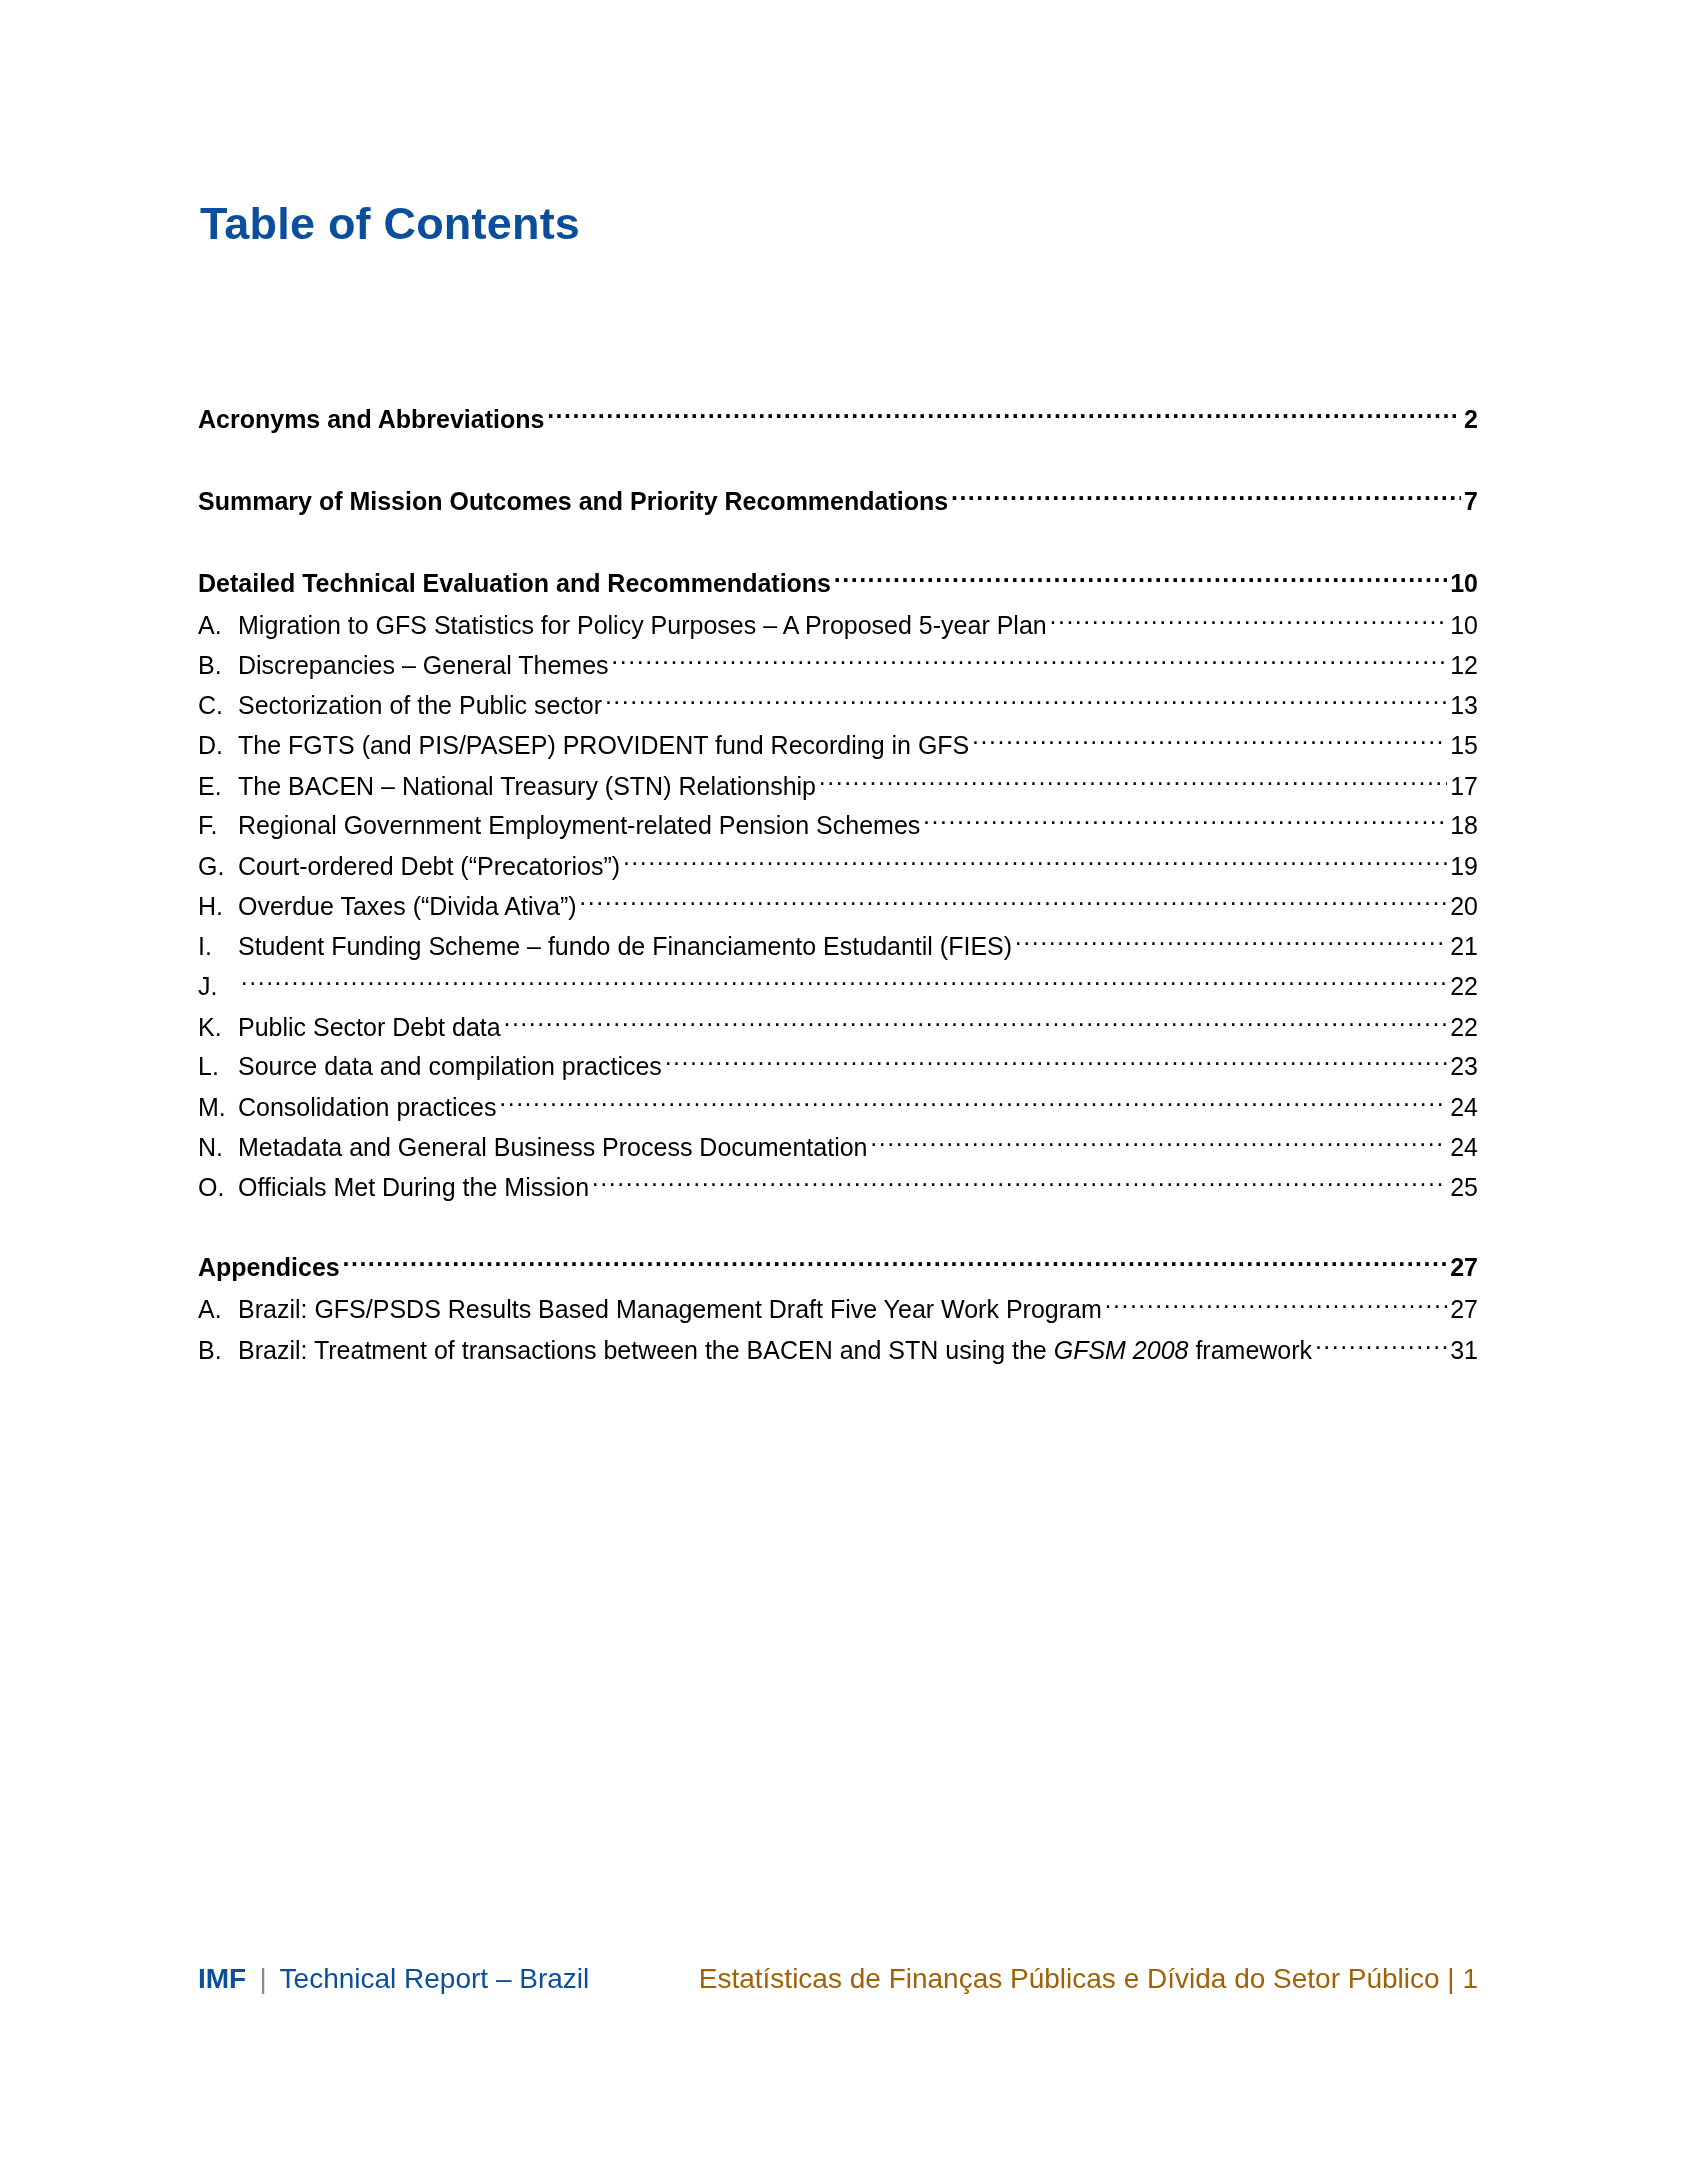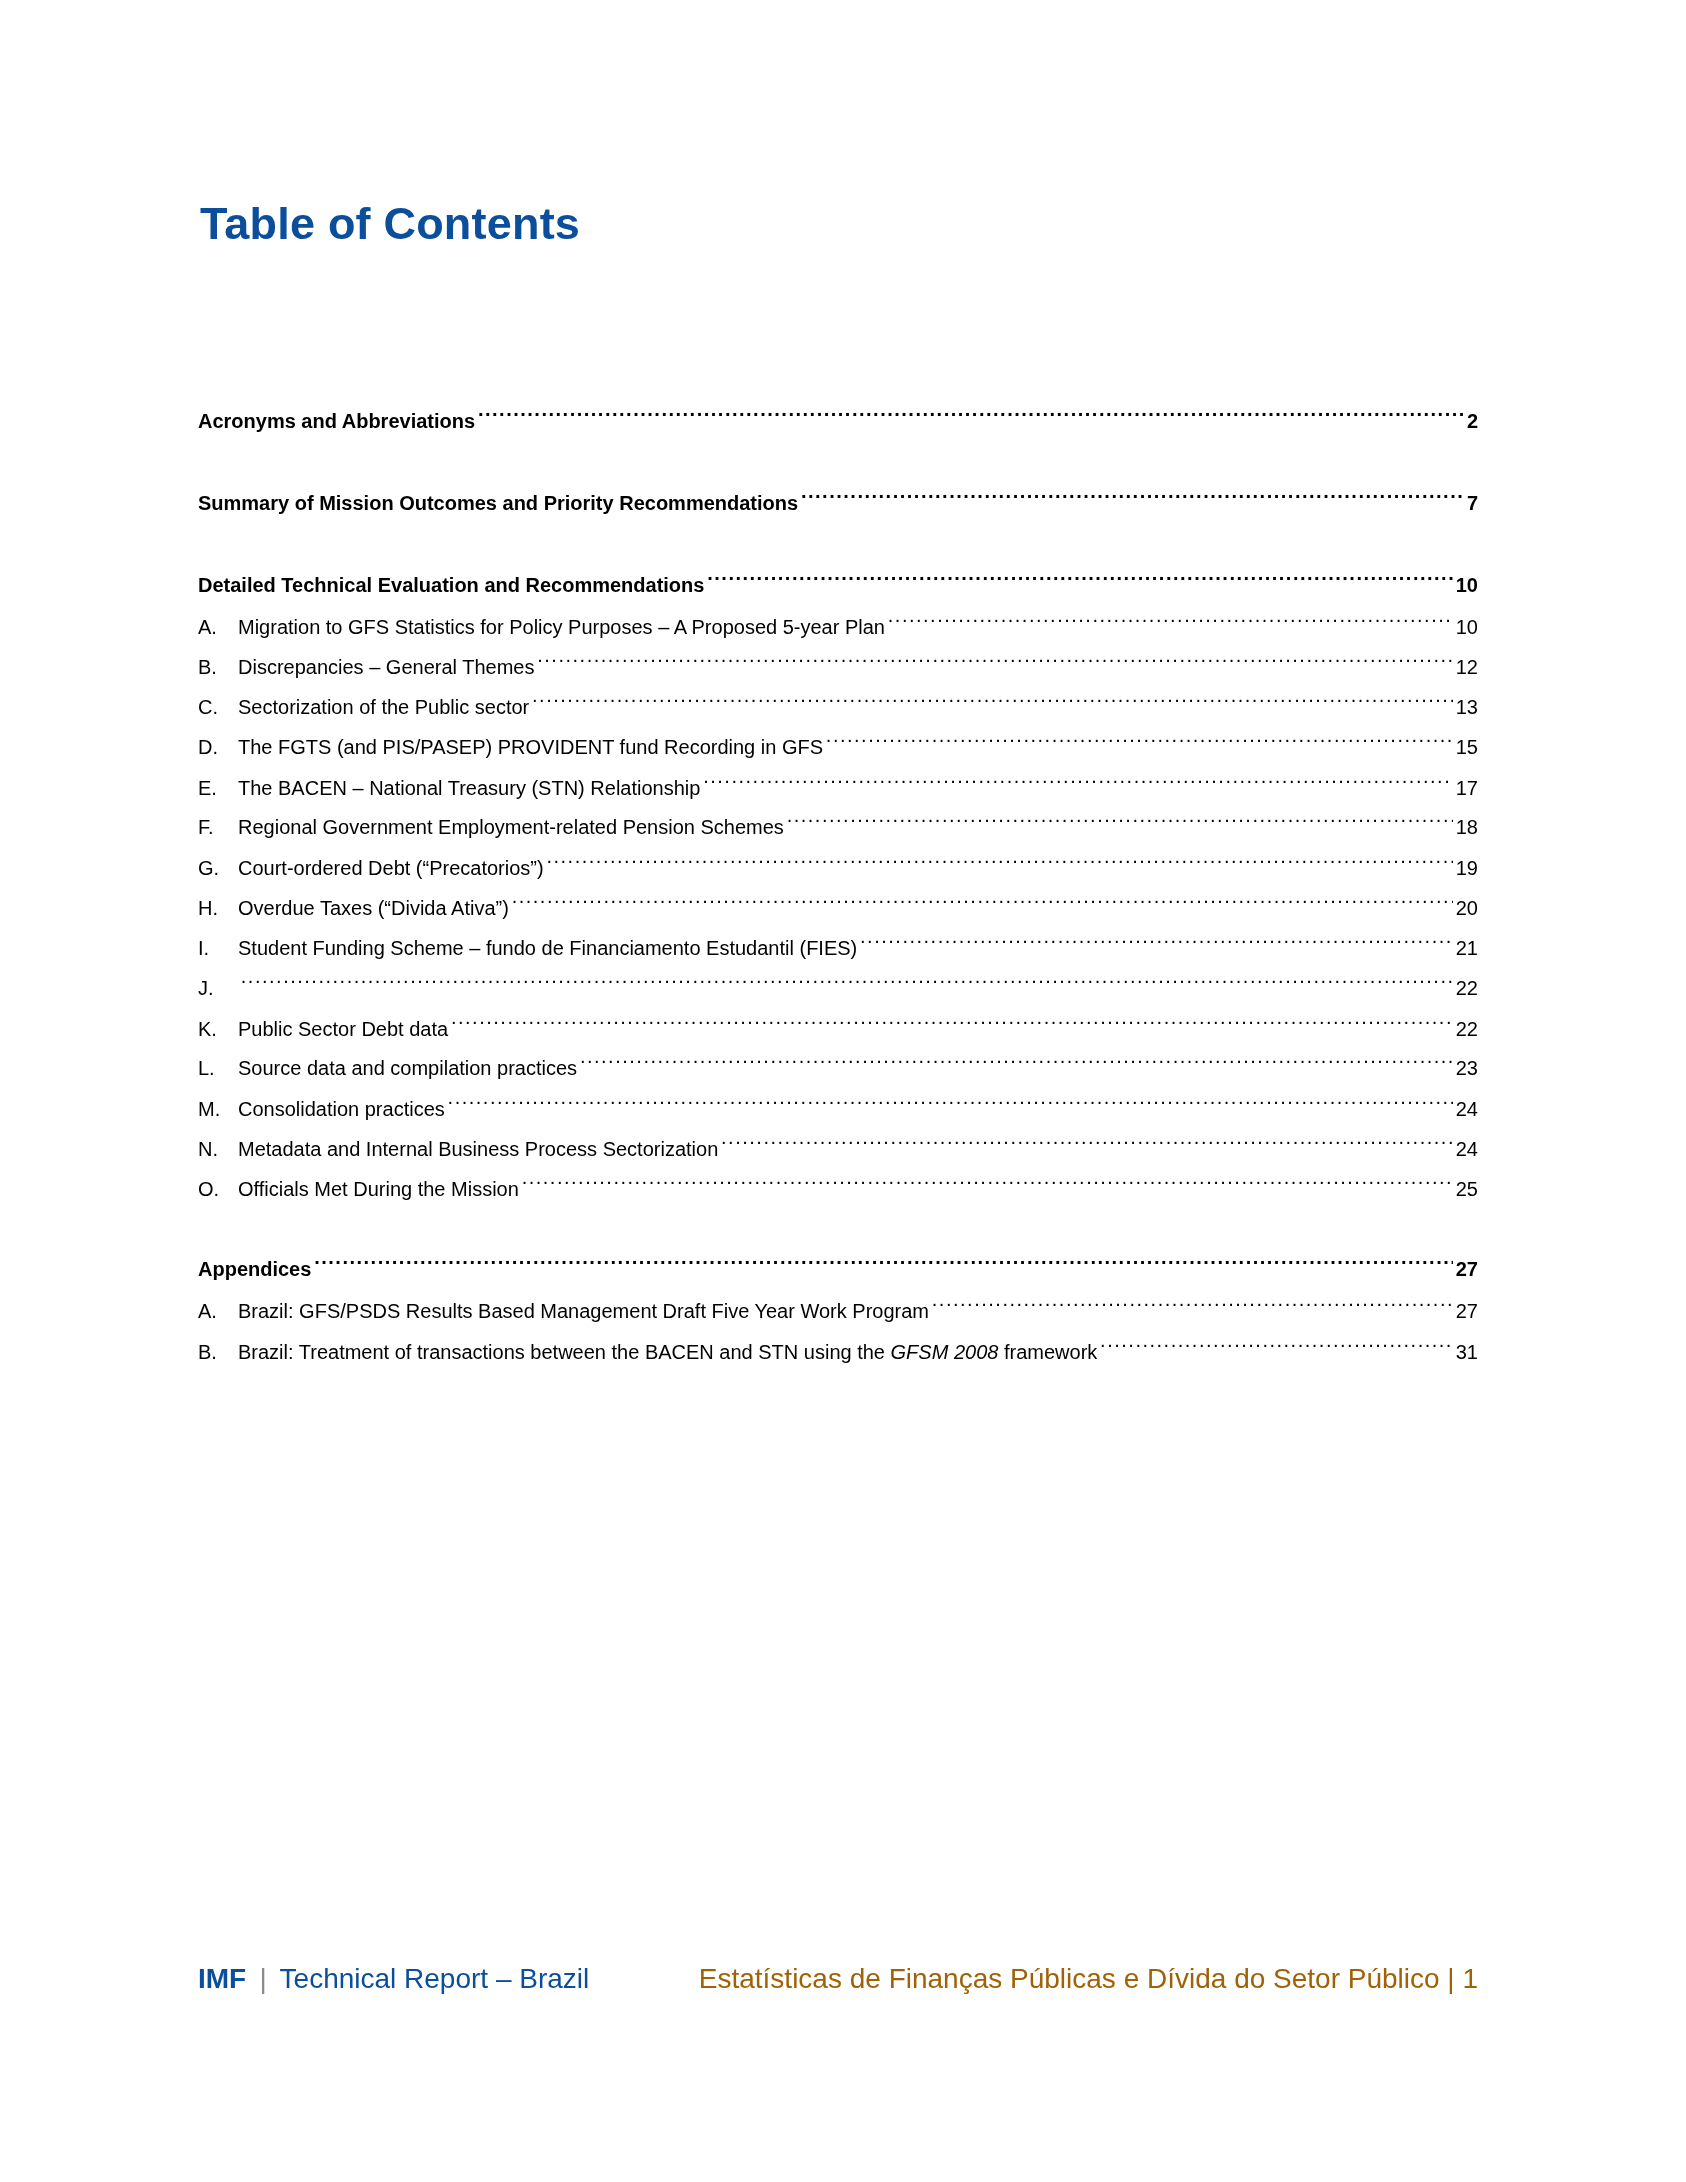--- a/index.html
+++ b/index.html
@@ -32,21 +32,21 @@
     top: 0;
     width: 1280px;
   }
   .toc-row {
     position: absolute;
     left: 0;
     width: 1280px;
     height: 37px;
     display: flex;
     align-items: baseline;
-    font-size: 20px;
+    font-size: 25px;
     line-height: 37px;
     white-space: nowrap;
   }
   .toc-row.major { font-weight: bold; }
   .toc-row .letter {
     display: inline-block;
     width: 40px;
     flex: 0 0 40px;
   }
   .toc-row .title { flex: 0 0 auto; }
@@ -184,21 +184,21 @@
     <span class="page-num">23</span>
   </div>
   <div class="toc-row" style="top:1079px">
     <span class="letter">M.</span>
     <span class="title">Consolidation practices</span>
     <span class="leader"></span>
     <span class="page-num">24</span>
   </div>
   <div class="toc-row" style="top:1119px">
     <span class="letter">N.</span>
-    <span class="title">Metadata and Internal Business Process Sectorization</span>
+    <span class="title">Metadata and General Business Process Documentation</span>
     <span class="leader"></span>
     <span class="page-num">24</span>
   </div>
   <div class="toc-row" style="top:1159px">
     <span class="letter">O.</span>
     <span class="title">Officials Met During the Mission </span>
     <span class="leader"></span>
     <span class="page-num">25</span>
   </div>
 

